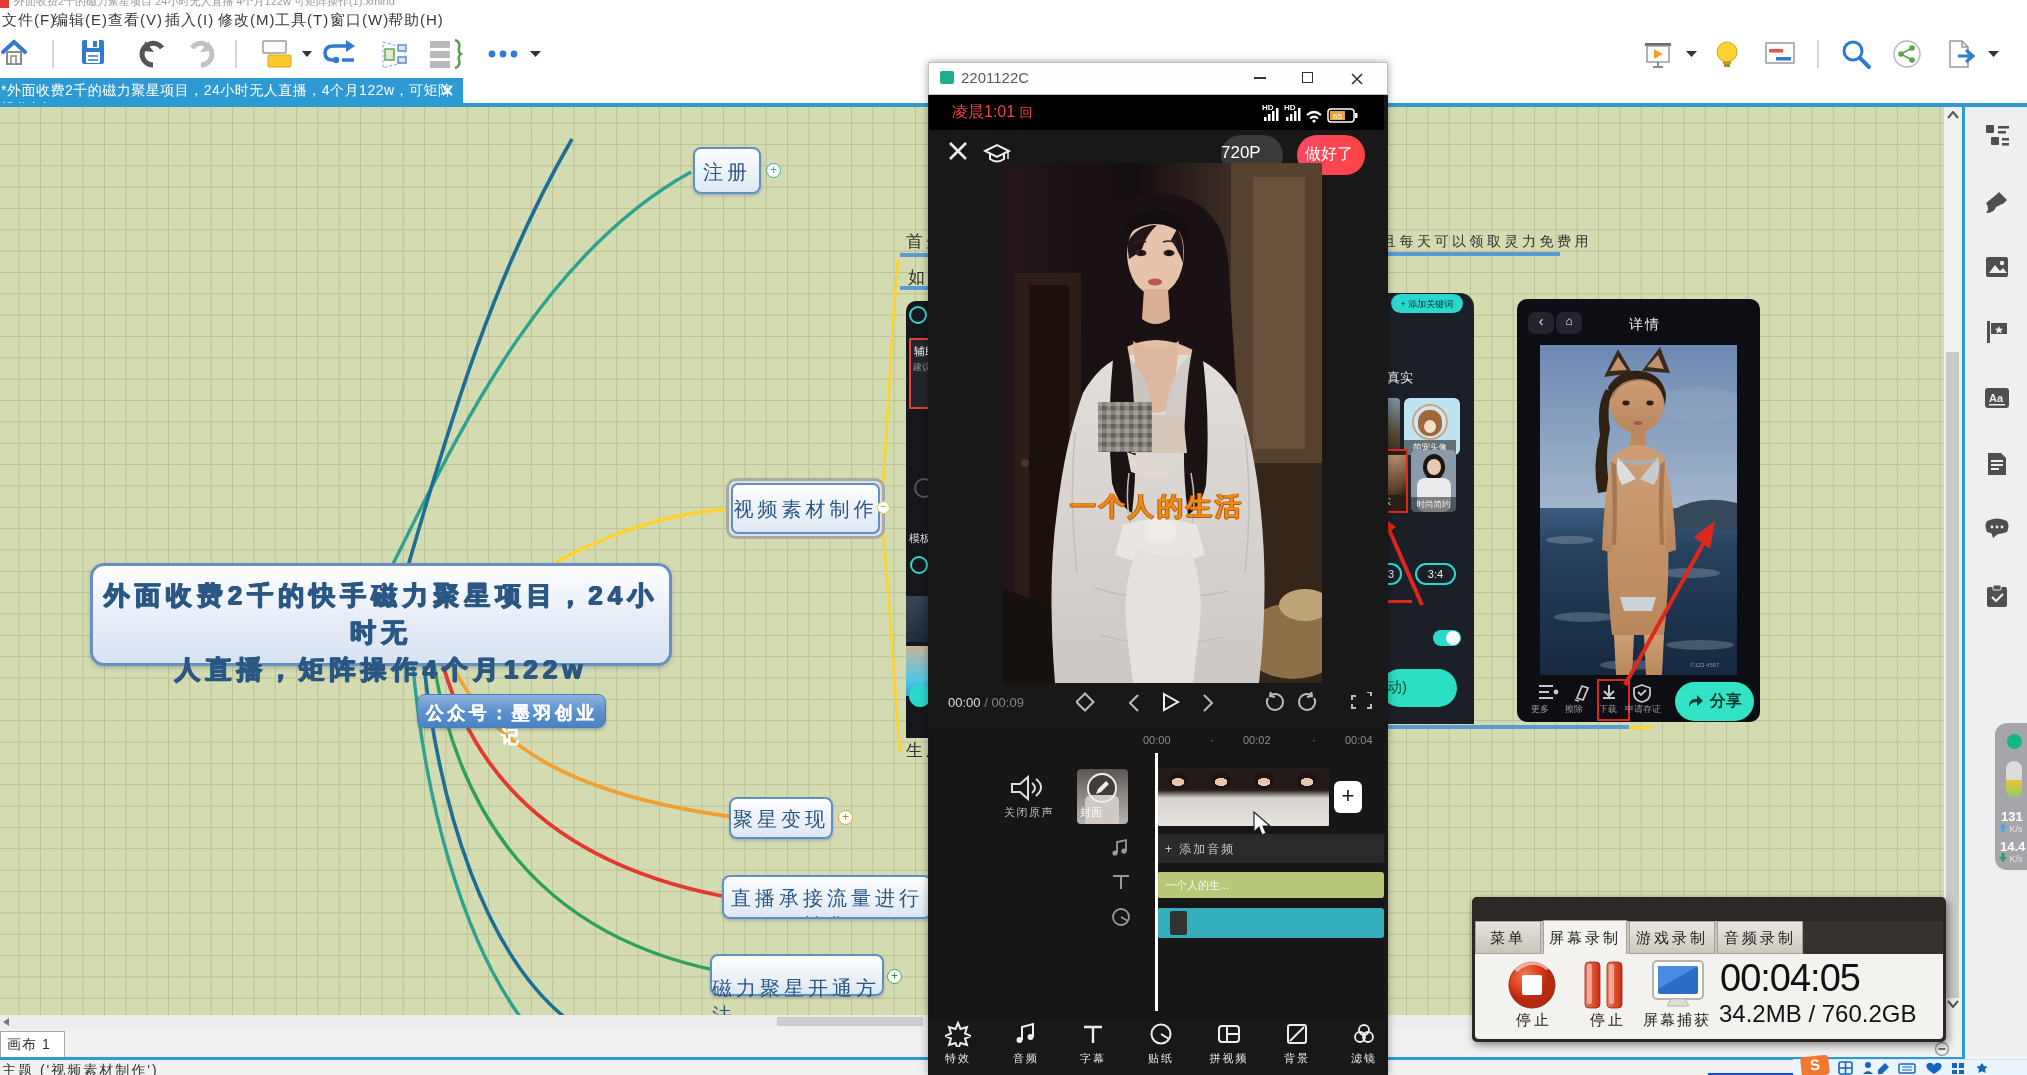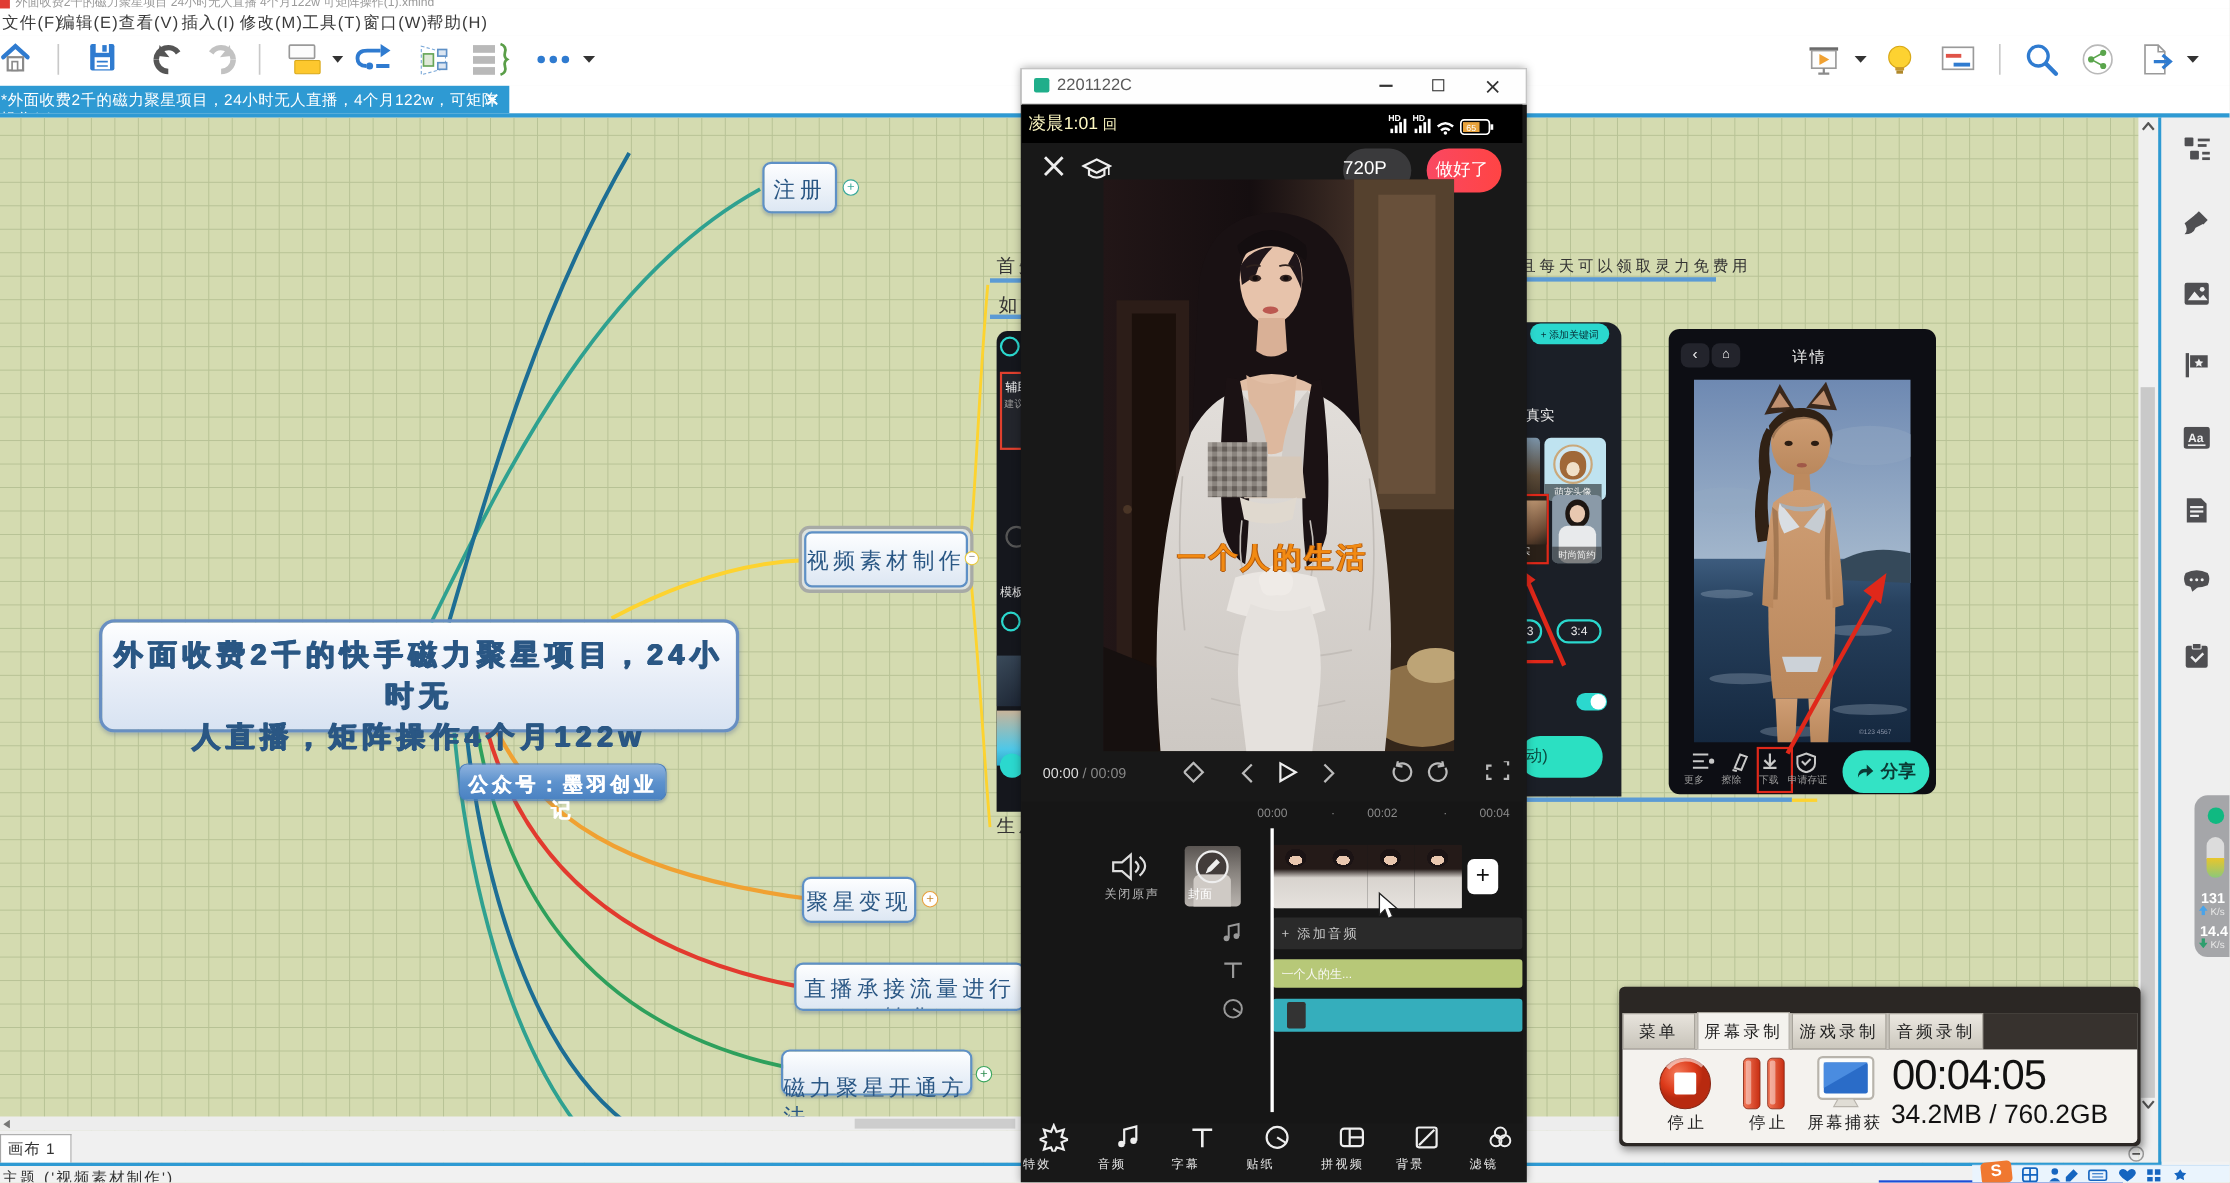--- a/index.html
+++ b/index.html
@@ -2,21 +2,21 @@
 <html><head><meta charset="utf-8">
 <style>
 *{margin:0;padding:0;box-sizing:border-box}
 html,body{width:2027px;height:1075px;overflow:hidden;font-family:"Liberation Sans",sans-serif;background:#f2f2f2;position:relative}
 .abs{position:absolute}
 svg{display:block}
 .vthumb{position:absolute;top:0;width:43px;height:58px;background:
  radial-gradient(ellipse 10px 7px at 21px 14px,#e9c7af 60%,transparent 61%),
  radial-gradient(ellipse 16px 14px at 21px 12px,#1b1314 60%,transparent 61%),
  linear-gradient(180deg,#241a18 0 22px,#d8d3ce 30px,#e6e2de 100%)}
-.ctool{position:absolute;top:959px;width:56px;text-align:left;color:#e8e8e8;font-size:11px;letter-spacing:2px}
+.ctool{position:absolute;top:959px;width:56px;text-align:center;color:#e8e8e8;font-size:11px;letter-spacing:2px}
 .ctool svg{margin:0 auto 4px}
 .octab{position:absolute;top:24px;height:33px;font-size:15px;letter-spacing:3px;color:#222;text-align:center;padding-top:7px;background:linear-gradient(#fdfcfa,#dcd8d1);border:1px solid #a8a49c}
 .ri{position:absolute;left:20px}
 </style></head>
 <body>
 
 <div class="abs" style="left:0;top:0;width:2027px;height:8px;background:#fff;overflow:hidden">
  <div class="abs" style="left:0;top:0;width:9px;height:8px;background:#e03c34"></div>
  <div class="abs" style="left:14px;top:-6px;font-size:11px;color:#9a9a9a">外面收费2千的磁力聚星项目 24小时无人直播 4个月122w 可矩阵操作(1).xmind</div>
 </div>
@@ -283,21 +283,21 @@
  <div class="abs" style="left:0;top:0;width:460px;height:33px;background:#fefefe;border:1px solid #c0c0c0">
   <div class="abs" style="left:11px;top:8px;width:14px;height:13px;background:#1fae8a;border-radius:2px"></div>
   <div class="abs" style="left:32px;top:6px;font-size:15px;color:#5a5a5a">2201122C</div>
   <div class="abs" style="left:325px;top:14px;width:12px;height:2px;background:#333"></div>
   <div class="abs" style="left:373px;top:9px;width:11px;height:11px;border:1.5px solid #333"></div>
   <svg class="abs" style="left:421px;top:9px" width="14" height="14">
         <path d="M 2,2 L 12,12 M 12,2 L 2,12" stroke="#333" stroke-width="1.6"></path>
       </svg>
  </div>
  <div class="abs" style="left:1px;top:33px;width:455px;height:35px;background:#000">
-  <div class="abs" style="left:6px;top:7px;font-size:16px;color:#fef9c3">凌晨1:01 <span style="font-size:13px">回</span></div>
+  <div class="abs" style="left:23px;top:7px;font-size:16px;color:#ef4444">凌晨1:01 <span style="font-size:13px">回</span></div>
   <svg class="abs" style="left:333px;top:6px" width="115" height="24">
    <text x="0" y="9" fill="#fff" font-size="8" font-weight="bold">HD</text>
    <g fill="#fff">
           <rect x="2" y="16" width="2.5" height="4"></rect>
           <rect x="6" y="13" width="2.5" height="7"></rect>
           <rect x="10" y="10" width="2.5" height="10"></rect>
           <rect x="14" y="7" width="2.5" height="13"></rect>
         </g>
    <text x="22" y="9" fill="#fff" font-size="8" font-weight="bold">HD</text>
    <g fill="#fff">

